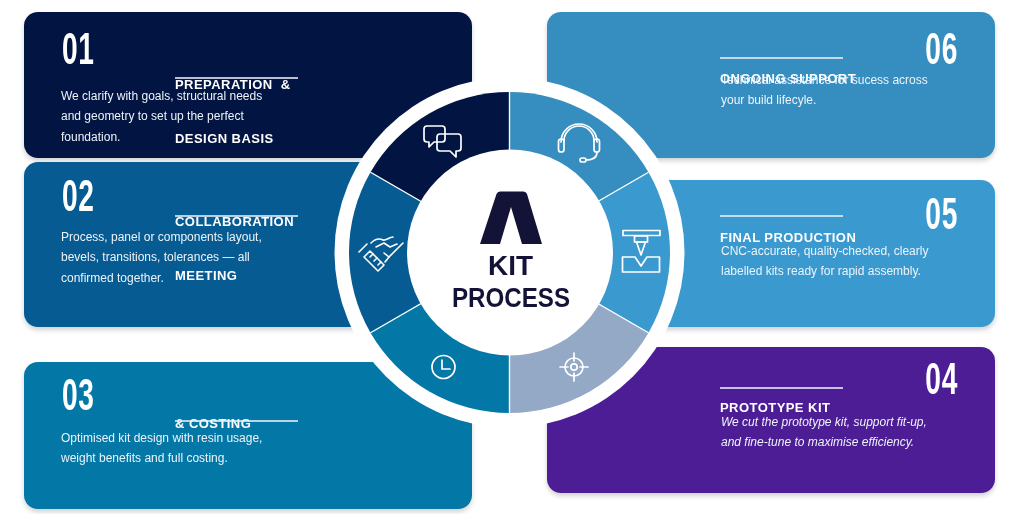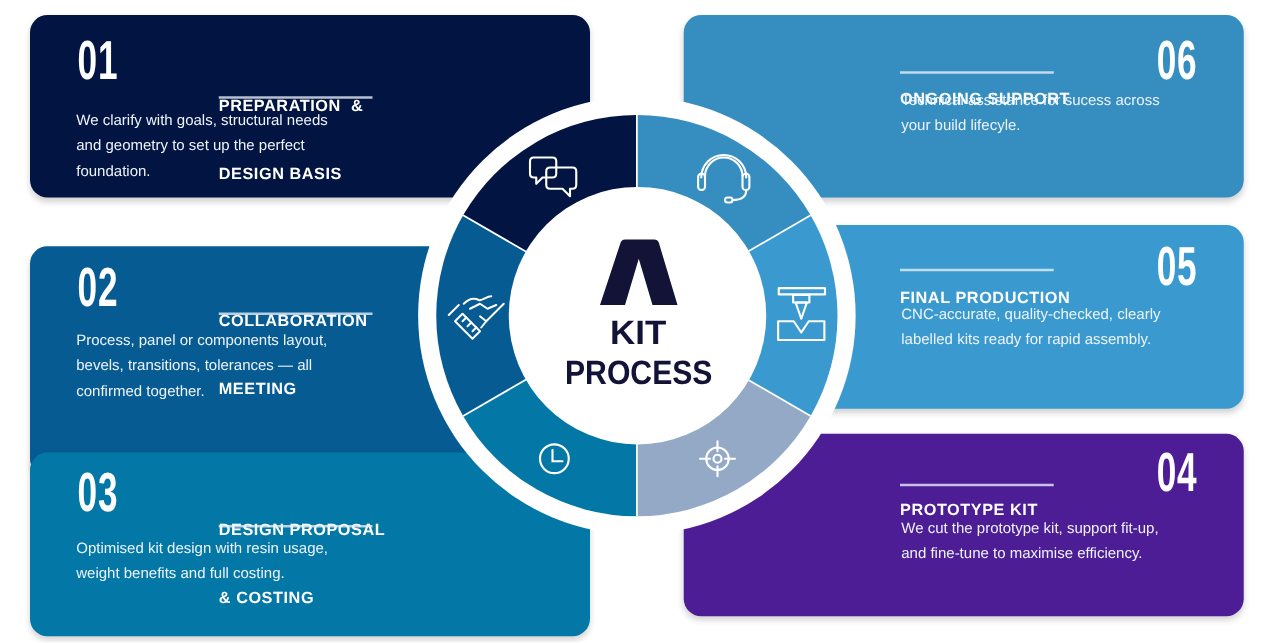--- a/index.html
+++ b/index.html
@@ -50,38 +50,37 @@
     <div>DESIGN BASIS</div>
   </div>
   <div class="uline" style="top:65px;"></div>
   <div class="body" style="top:73.5px;">
     <div>We clarify with goals, structural needs</div>
     <div>and geometry to set up the perfect</div>
     <div>foundation.</div>
   </div>
 </div>
 
-<div class="card left" style="left: 24px; top: 197px; height: 184px; background: rgb(6, 91, 146);">
+<div class="card left" style="left: 24px; top: 162px; height: 165px; background: rgb(6, 91, 146);">
   <div class="num" style="top:11.5px;">02</div>
   <div class="title" style="top:15px;">
     <div>COLLABORATION</div>
     <div>MEETING</div>
   </div>
   <div class="uline" style="top:53px;"></div>
   <div class="body" style="top:64.5px;">
     <div>Process, panel or components layout,</div>
     <div>bevels, transitions, tolerances — all</div>
     <div>confirmed together.</div>
   </div>
 </div>
 
 <div class="card left" style="left: 24px; top: 346px; height: 147px; background: rgb(3, 120, 166); margin-top: 16px;">
   <div class="num" style="top:10.5px;">03</div>
   <div class="title" style="top:17px;">
-    <div>DESIGN PROPOSAL</div>
     <div>&amp; COSTING</div>
   </div>
   <div class="uline" style="top:58px;"></div>
   <div class="body" style="top:65.5px;">
     <div>Optimised kit design with resin usage,</div>
     <div>weight benefits and full costing.</div>
   </div>
 </div>
 
 <div class="card right" style="left: 547px; top: 12px; height: 146px; background: rgb(53, 142, 191);">
@@ -107,21 +106,21 @@
     <div>labelled kits ready for rapid assembly.</div>
   </div>
 </div>
 
 <div class="card right" style="left: 547px; top: 347px; height: 146px; background: #4c1d95;">
   <div class="num" style="top:9.5px;">04</div>
   <div class="title" style="top:16px;">
     <div>PROTOTYPE KIT</div>
   </div>
   <div class="uline" style="top:40px;"></div>
-  <div class="body" style="top:64.5px;">
+  <div class="body" style="top:64.5px;font-style:italic;">
     <div>We cut the prototype kit, support fit-up,</div>
     <div>and fine-tune to maximise efficiency.</div>
   </div>
 </div>
 
 <svg class="wheel" width="1024" height="514" viewBox="0 0 1024 514">
   <circle cx="509.5" cy="252.5" r="175" fill="#ffffff"></circle>
 
   <path d="M509.5 252.5 L509.5 92 A160.5 160.5 0 0 0 370.5 172.25 Z" fill="#011442"></path>
   <path d="M509.5 252.5 L370.5 172.25 A160.5 160.5 0 0 0 370.5 332.75 Z" fill="#065b92"></path>

